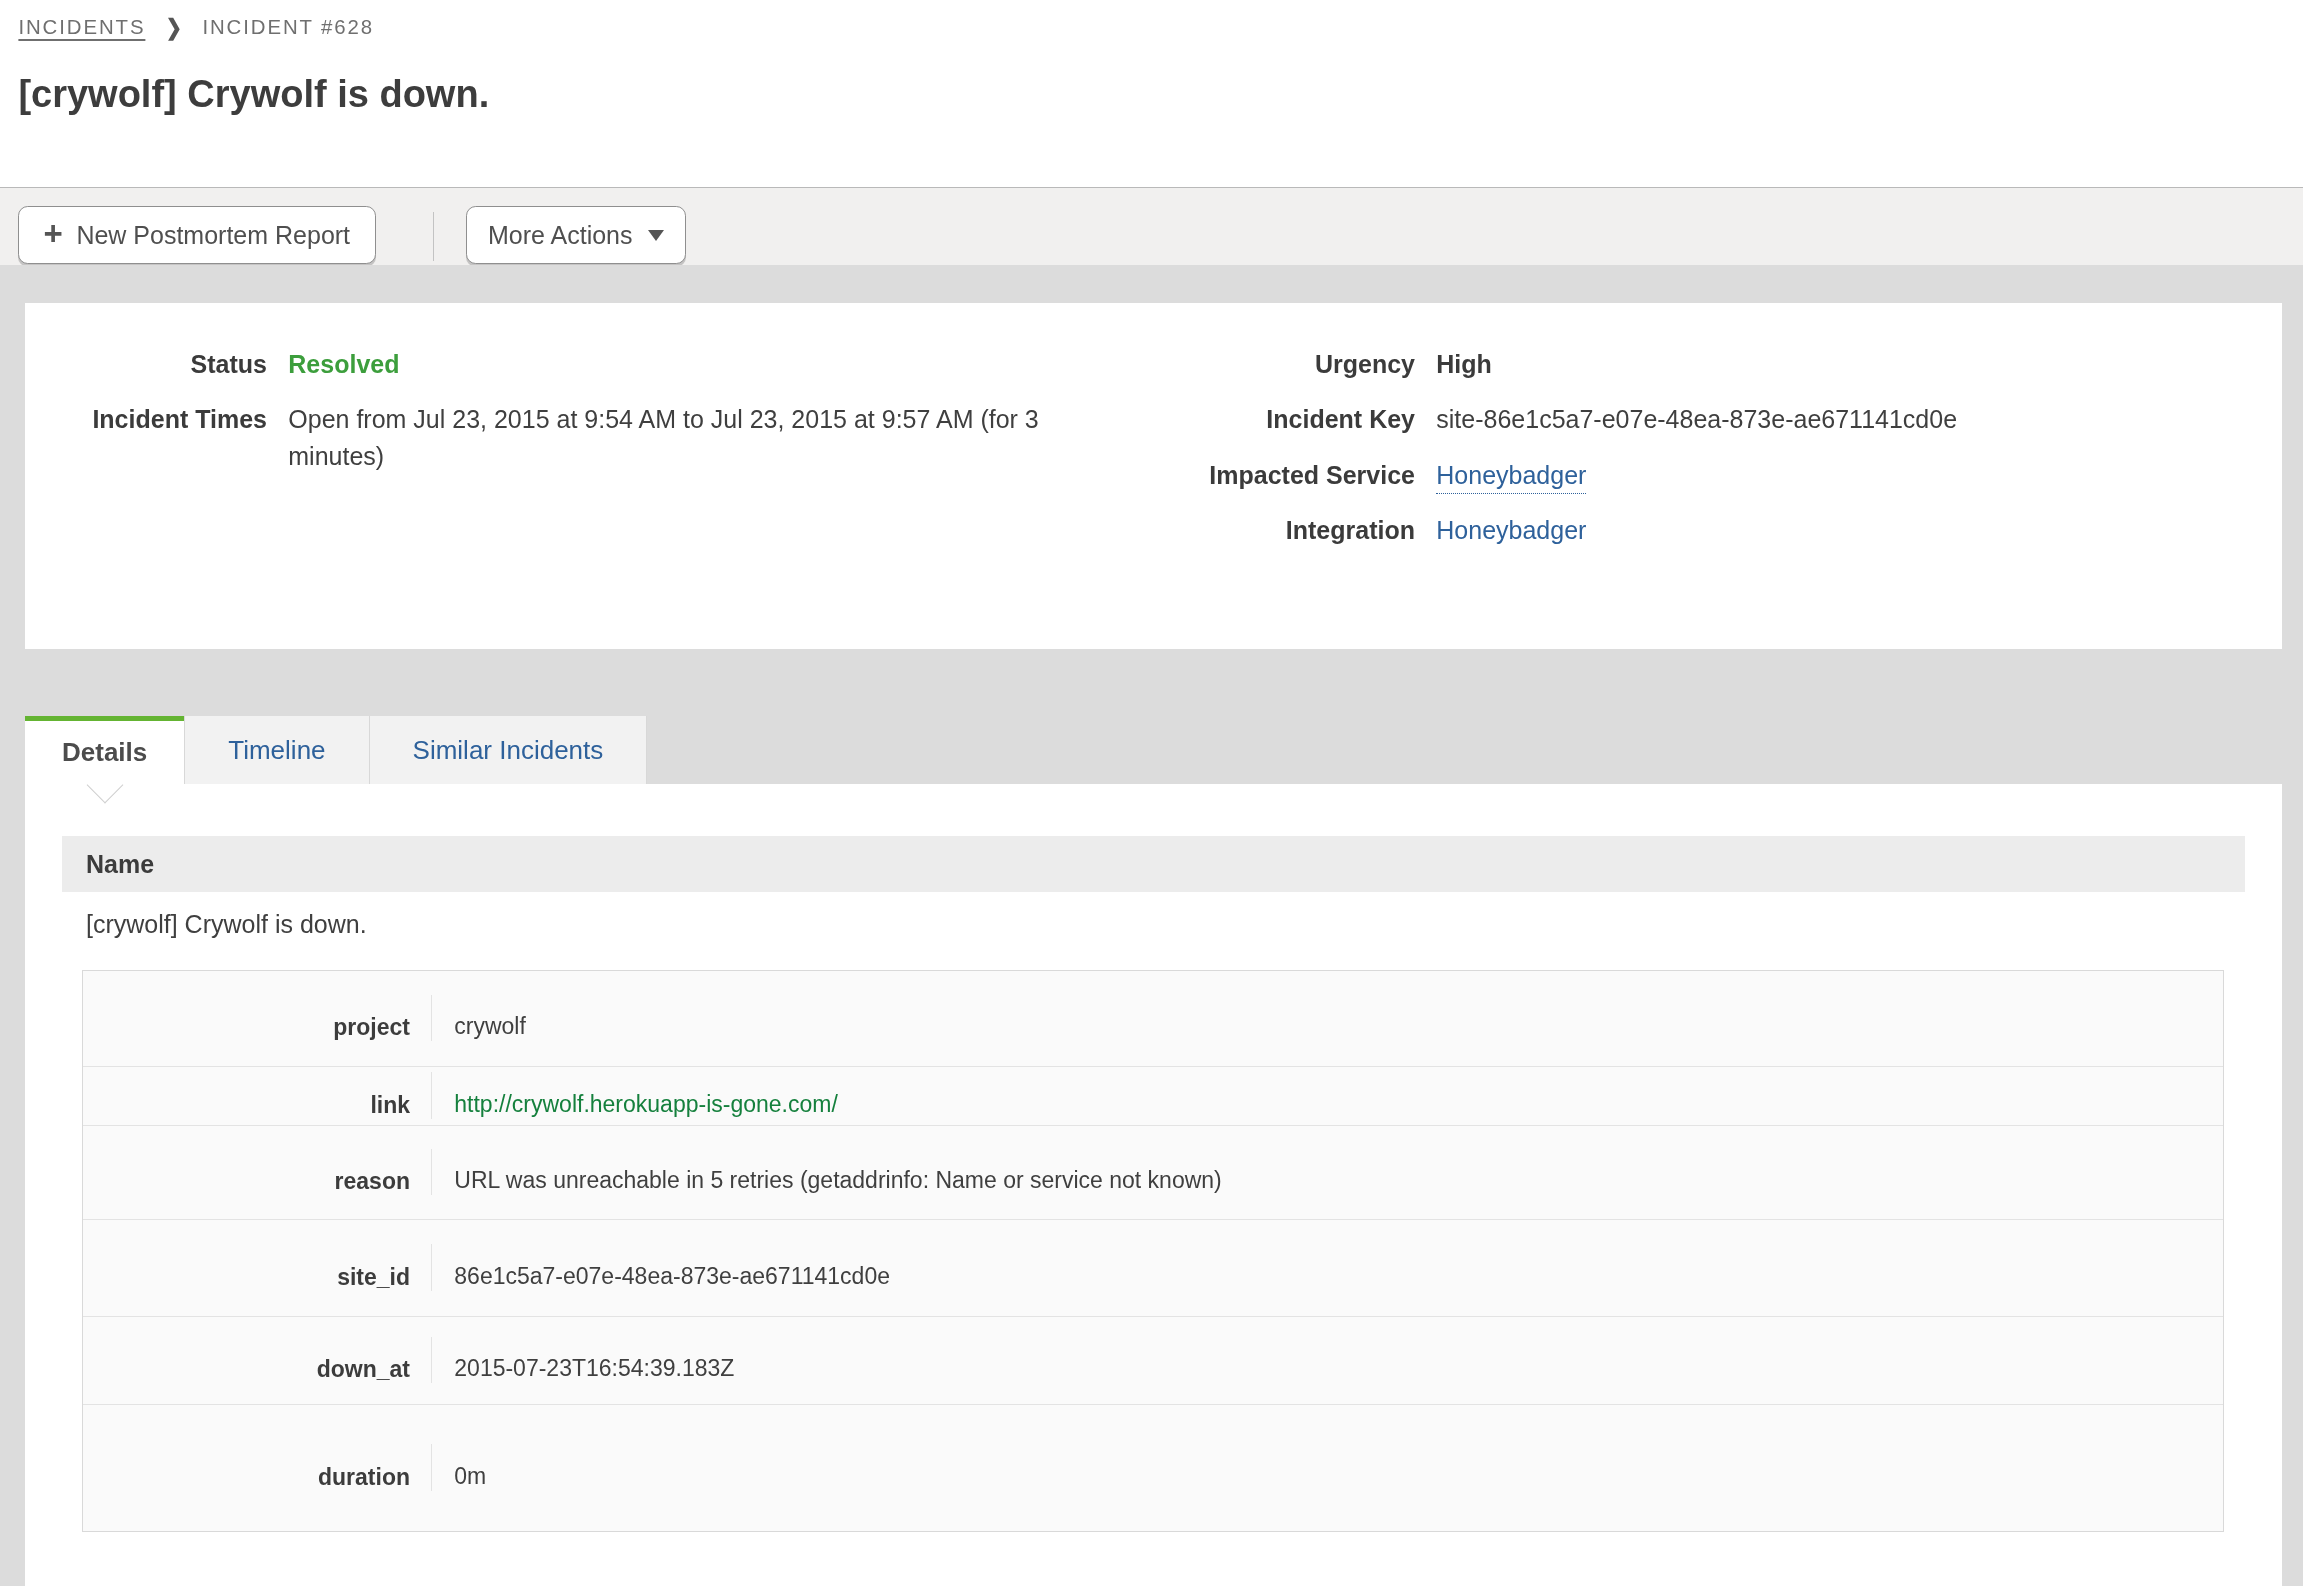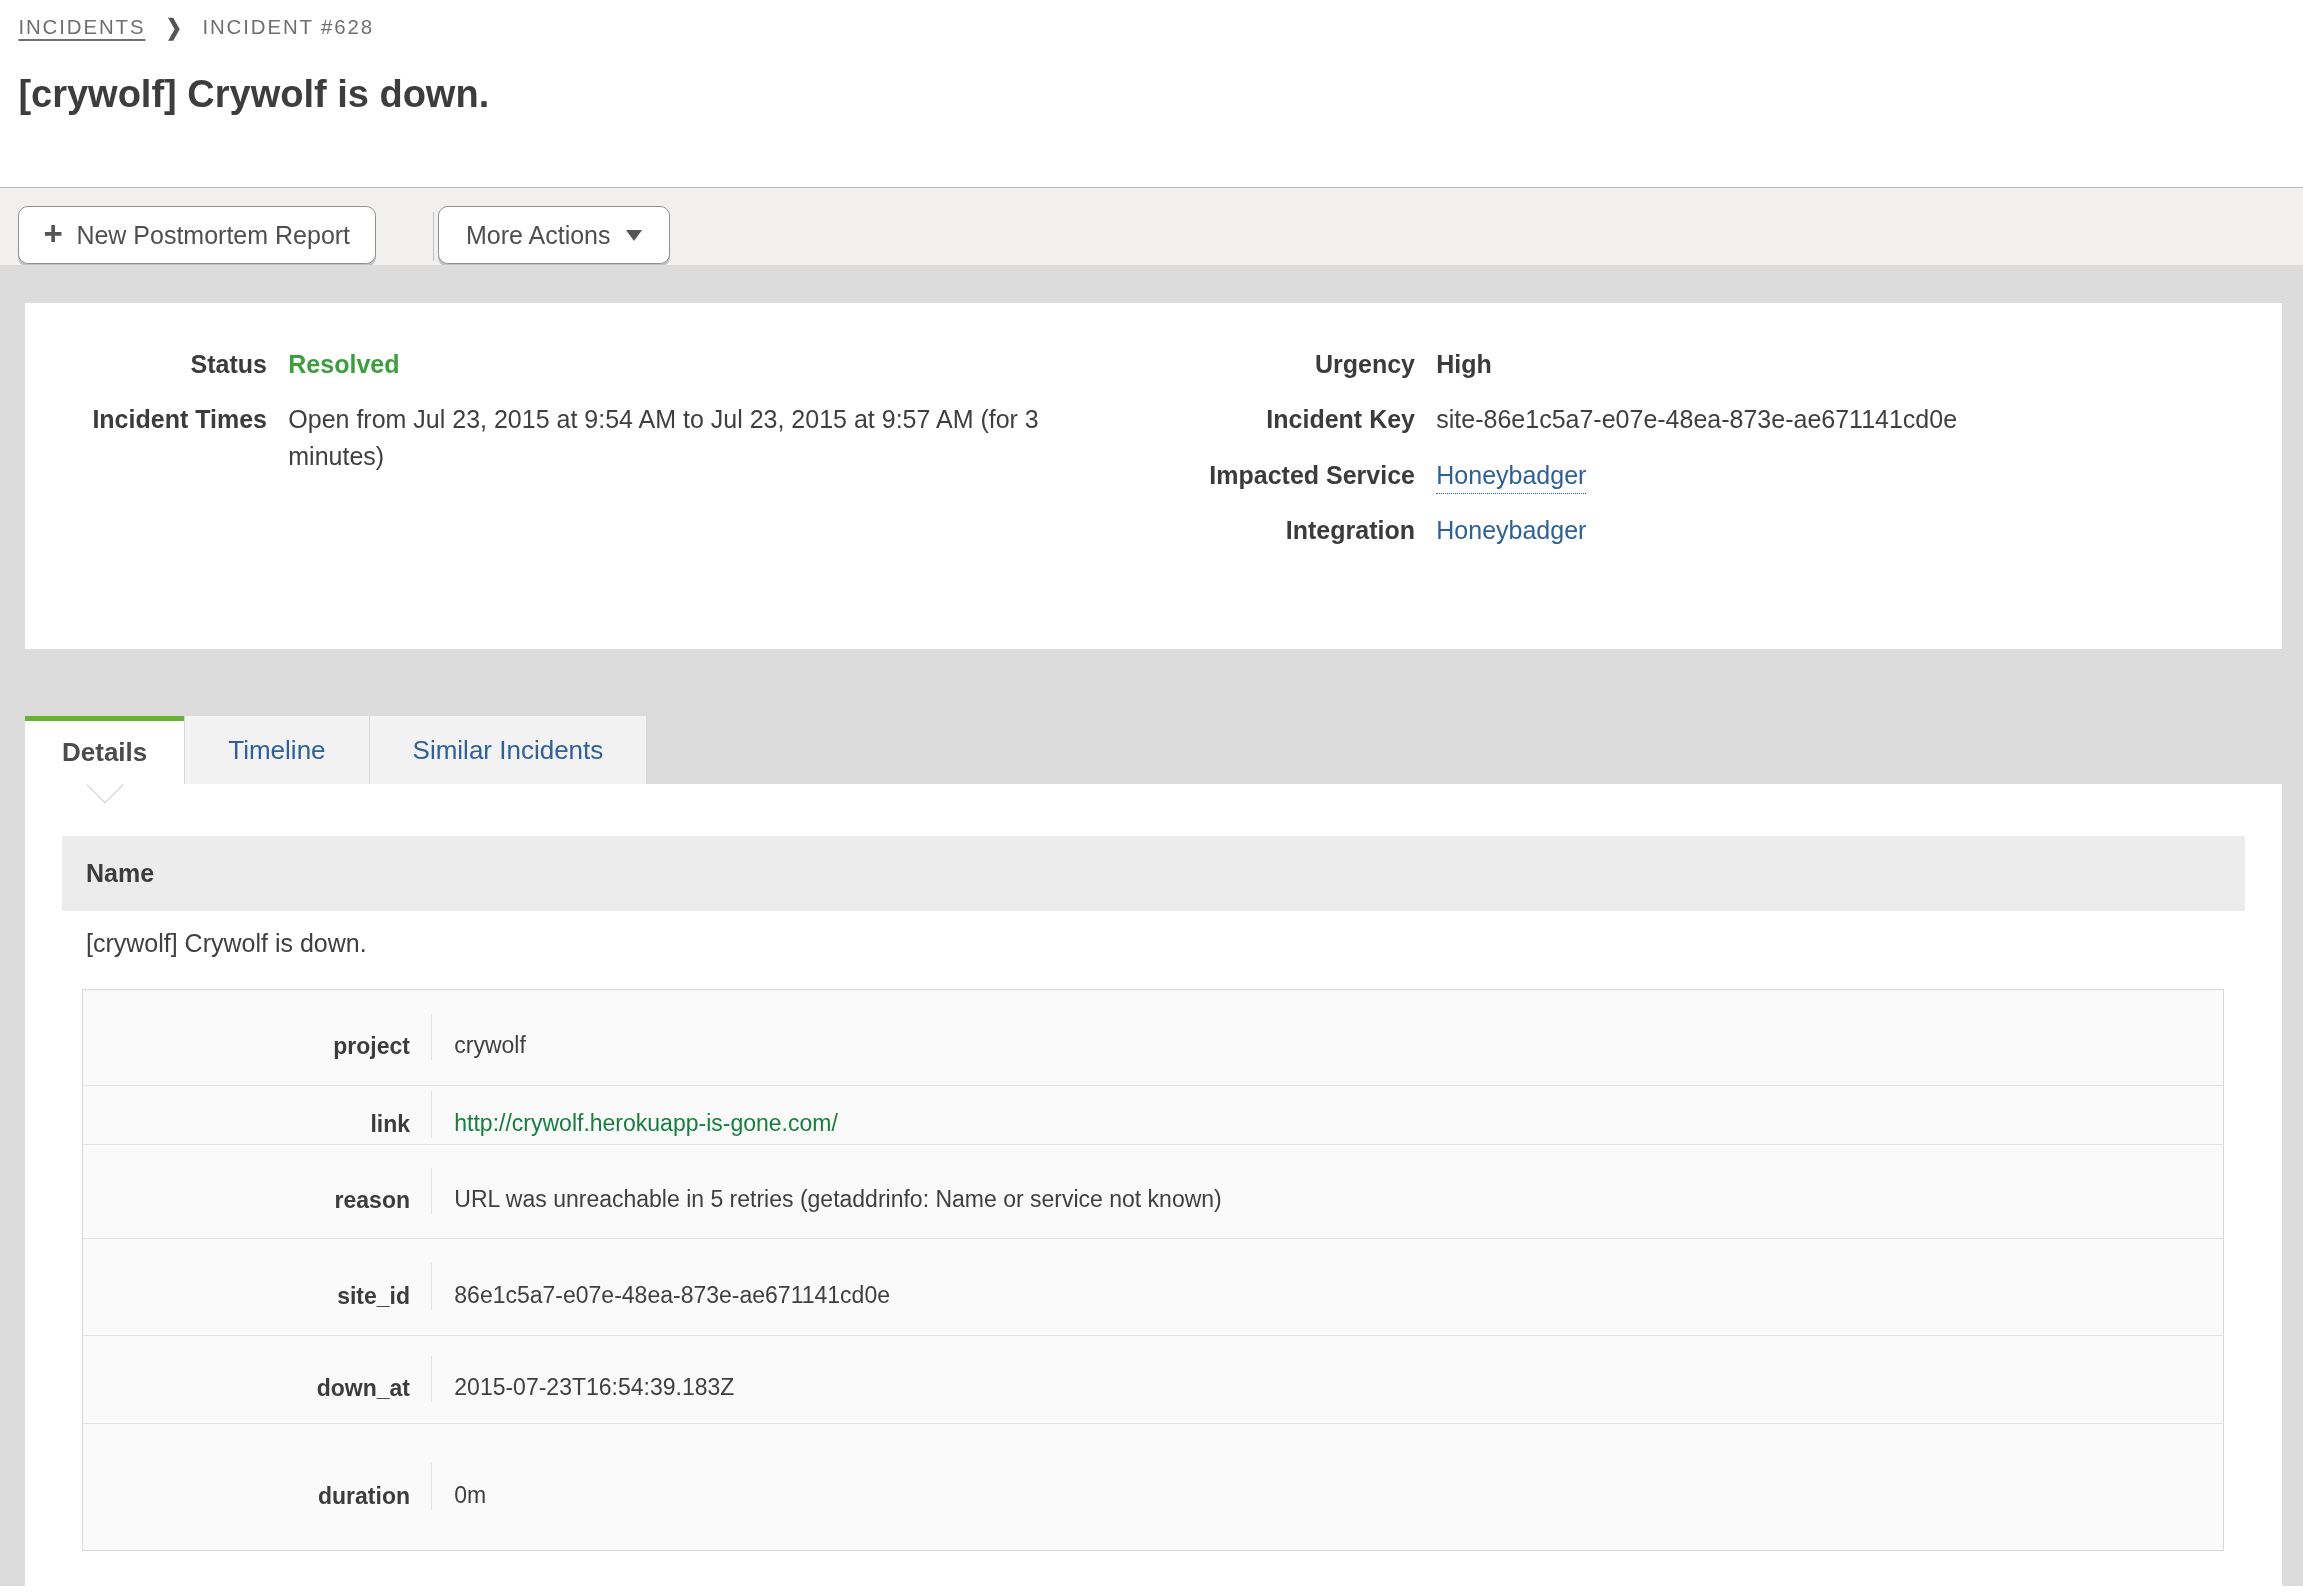--- a/index.html
+++ b/index.html
@@ -19,21 +19,21 @@
   .page-title{position:absolute;left:18.4px;top:73px;font-size:38px;font-weight:bold;color:#3d3d3d;}
 
   
   .toolbar{position:absolute;left:0;top:187px;width:100%;height:85px;
     background:#f1f0ef;border-top:1.9px solid #b9b9b9;border-bottom:1.9px solid #c6c6c6;}
   .btn{position:absolute;top:18.4px;height:58px;box-sizing:border-box;
     background:#ffffff;border:1.9px solid #8f8f8f;border-radius:9.7px;
     box-shadow:0 2.9px 0 rgba(0,0,0,0.18);
     display:flex;align-items:center;font-size:25px;color:#4f4f4f;cursor:pointer;}
   .btn-postmortem{left:17.5px;padding:0 25px;}
-  .btn-more{left:438px;padding:0 27px;}
+  .btn-more{left:466px;padding:0 21px;}
   .plus-icon{font-size:33px;font-weight:bold;color:#555;margin-right:13.6px;line-height:0;position:relative;top:-1.9px;}
   .caret-down{width:0;height:0;border-left:8.7px solid transparent;border-right:8.7px solid transparent;
     border-top:11.6px solid #555;margin-left:15.5px;display:inline-block;}
   .toolbar-divider{position:absolute;left:433px;top:24px;width:1px;height:49px;background:#c3c3c3;}
 
   
   .graybg{position:absolute;left:0;top:265px;width:100%;height:1321px;background:#dcdcdc;}
 
   
   .summary-card{position:absolute;left:25px;top:38px;width:2257px;height:346px;background:#ffffff;}
@@ -55,21 +55,21 @@
   .tabs{position:absolute;left:25px;top:451px;display:flex;align-items:stretch;height:68px;}
   .tab{display:flex;align-items:center;box-sizing:border-box;font-size:26px;cursor:pointer;}
   .tab-inactive{background:#f2f2f2;color:#2e619b;border-left:1px solid #d8d8d8;padding:8px 43px;}
   .tab-inactive:last-child{border-right:1px solid #d8d8d8;}
   .tab-active{background:#ffffff;color:#4c4c4c;font-weight:bold;border-top:5.8px solid #64b432;padding:0 37px;}
   .tab-caret{position:absolute;left:92px;top:507px;width:25px;height:25px;background:#ffffff;
     transform:rotate(45deg);border-right:1.9px solid #cfcfcf;border-bottom:1.9px solid #cfcfcf;z-index:5;}
 
   
   .details-panel{position:absolute;left:25px;top:519px;width:2257px;height:802px;background:#ffffff;z-index:2;}
-  .section-bar{margin:0 37px;height:75px;background:#ececec;display:flex;align-items:center;
+  .section-bar{margin:0 37px;height:56px;background:#ececec;display:flex;align-items:center;
     padding:0 24px;box-sizing:border-box;font-size:25px;font-weight:bold;color:#3c3c3c;}
   .name-bar{margin-top:52px;}
   .name-row{margin:0 37px;height:64px;background:#ffffff;display:flex;align-items:center;
     padding:0 24px;box-sizing:border-box;font-size:25px;color:#3f3f3f;}
 
   .cd-table{margin:13.6px 58px 0 57px;border:1.9px solid #d9d9d9;background:#fafafa;}
   .cd-row{display:flex;border-bottom:1.9px solid #e3e3e3;align-items:center;}
   .cd-row:last-child{border-bottom:none;}
   .cd-key{flex:none;width:327px;padding:19.4px 21.3px 0 0;text-align:right;
     font-size:23px;font-weight:bold;color:#3c3c3c;border-right:1.9px solid #e3e3e3;box-sizing:content-box;}

